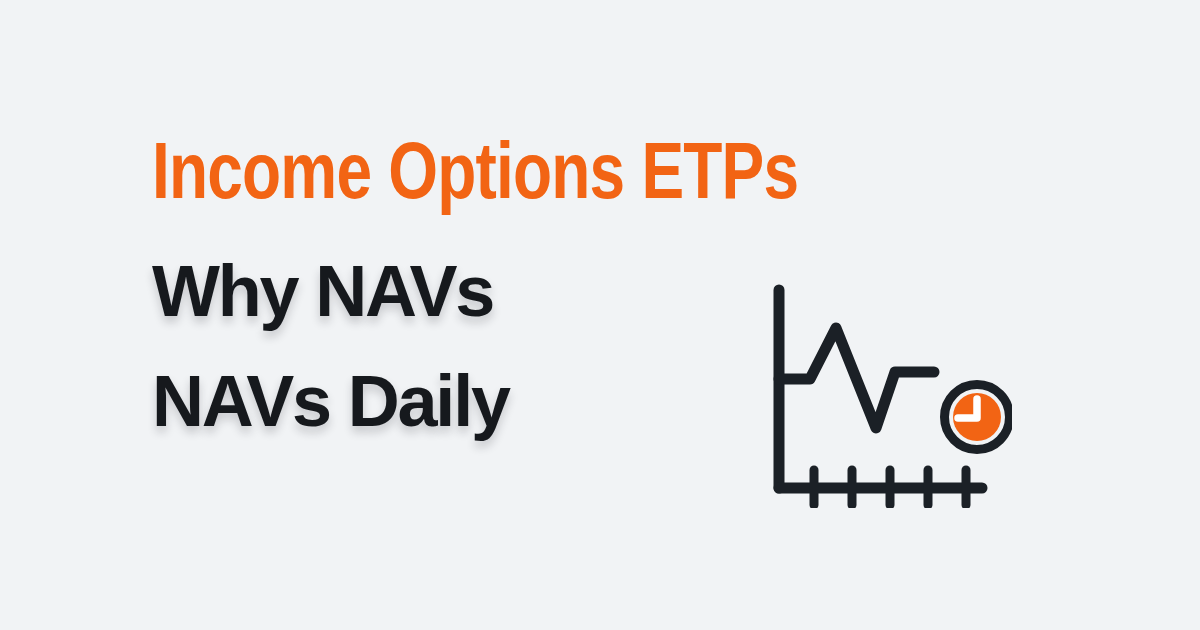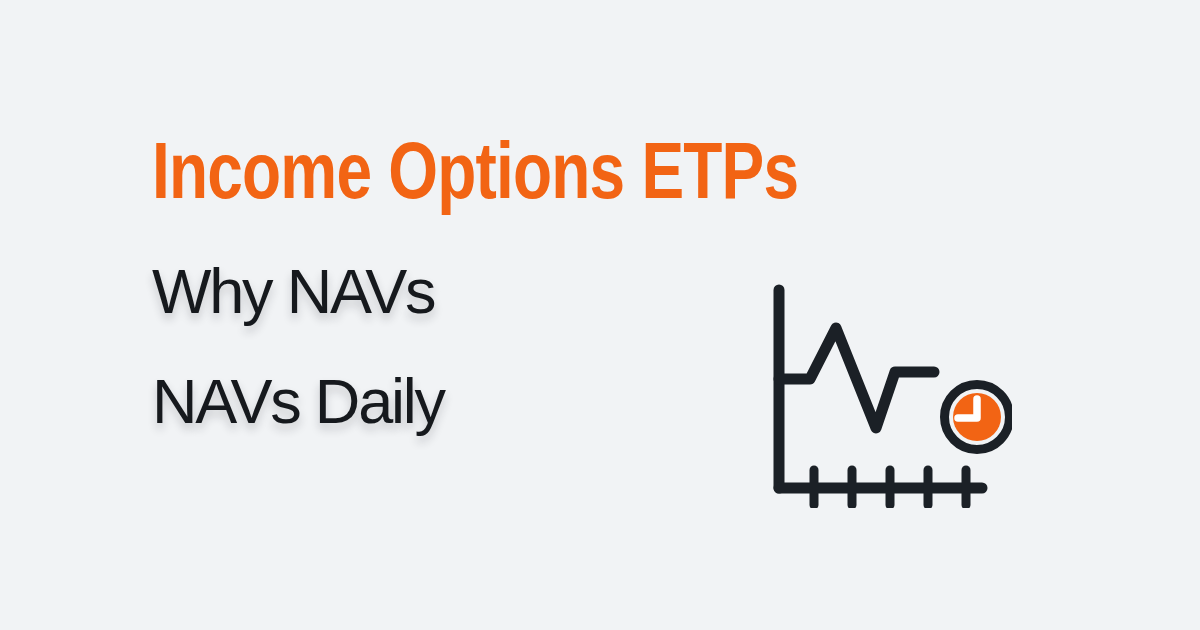--- a/index.html
+++ b/index.html
@@ -44,22 +44,22 @@
     transform-origin: left center;
     margin: 0;
     padding: 0;
   }
 
   .headline {
     margin: 0;
     padding: 0;
     margin-top: 22px;
     font-family: "Liberation Sans", sans-serif;
-    font-weight: 400;
-    font-size: 63px;
+    font-weight: 700;
+    font-size: 72px;
     line-height: 110px;
     letter-spacing: -2.2px;
     color: #16191D;
     text-shadow: 0 6px 10px rgba(28, 32, 38, 0.20);
     white-space: nowrap;
   }
   .headline .line {
     display: block;
   }
 

